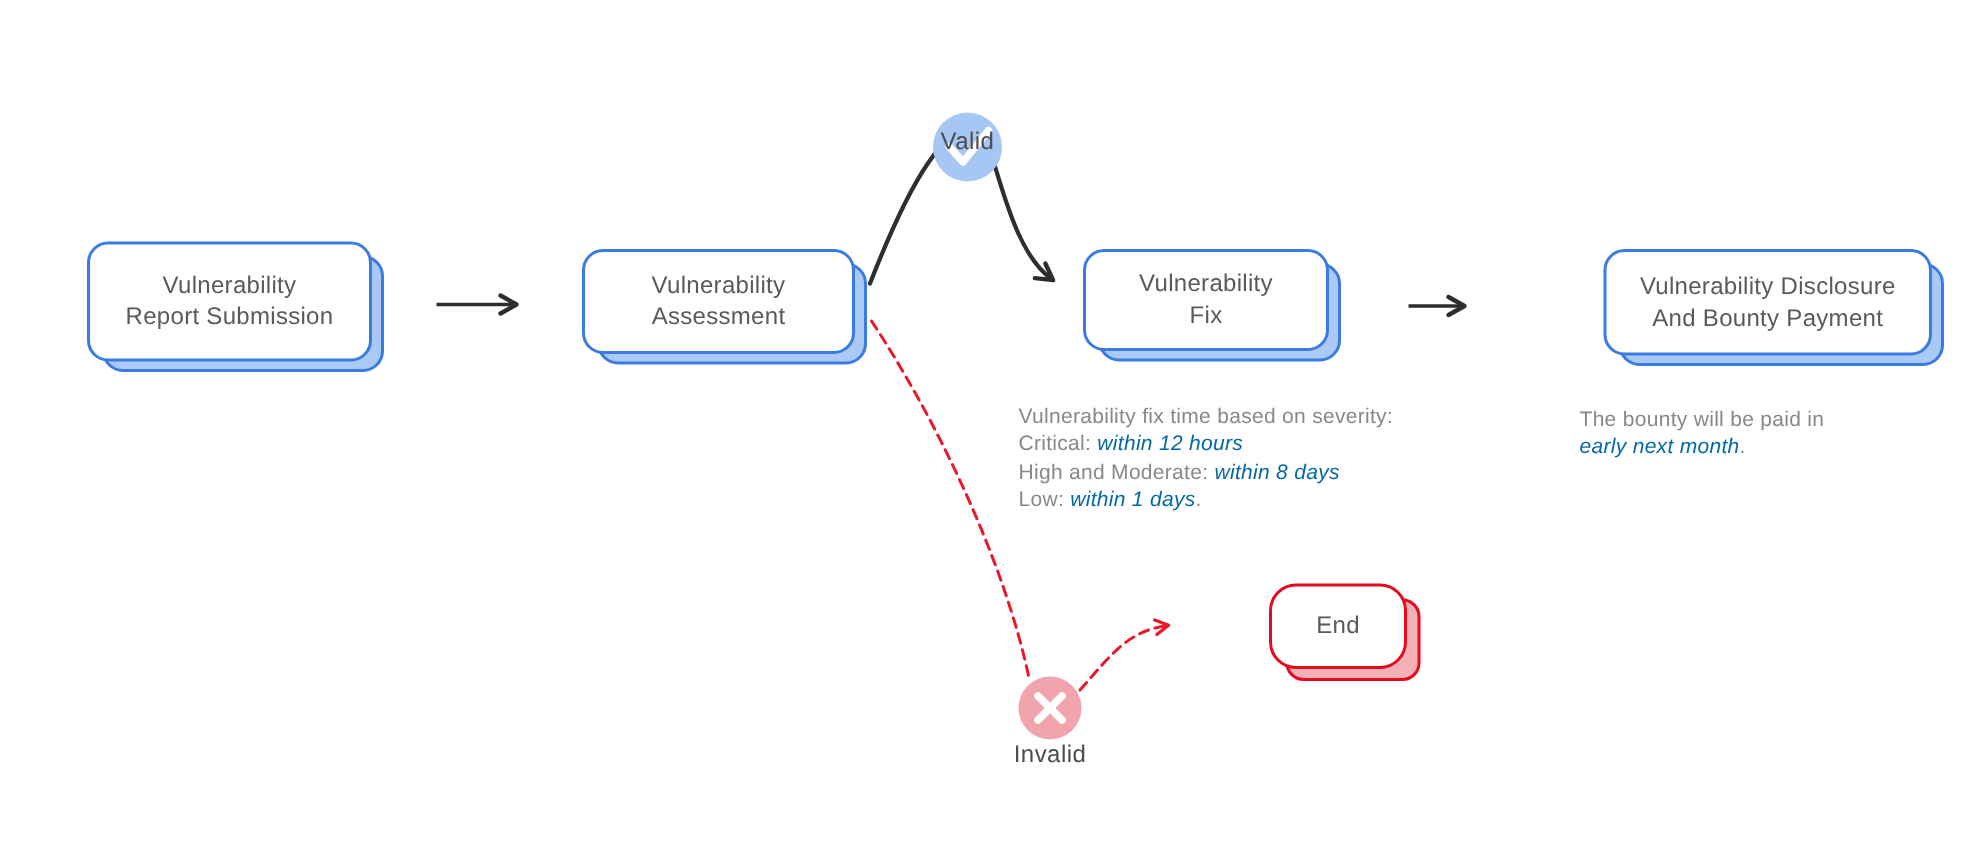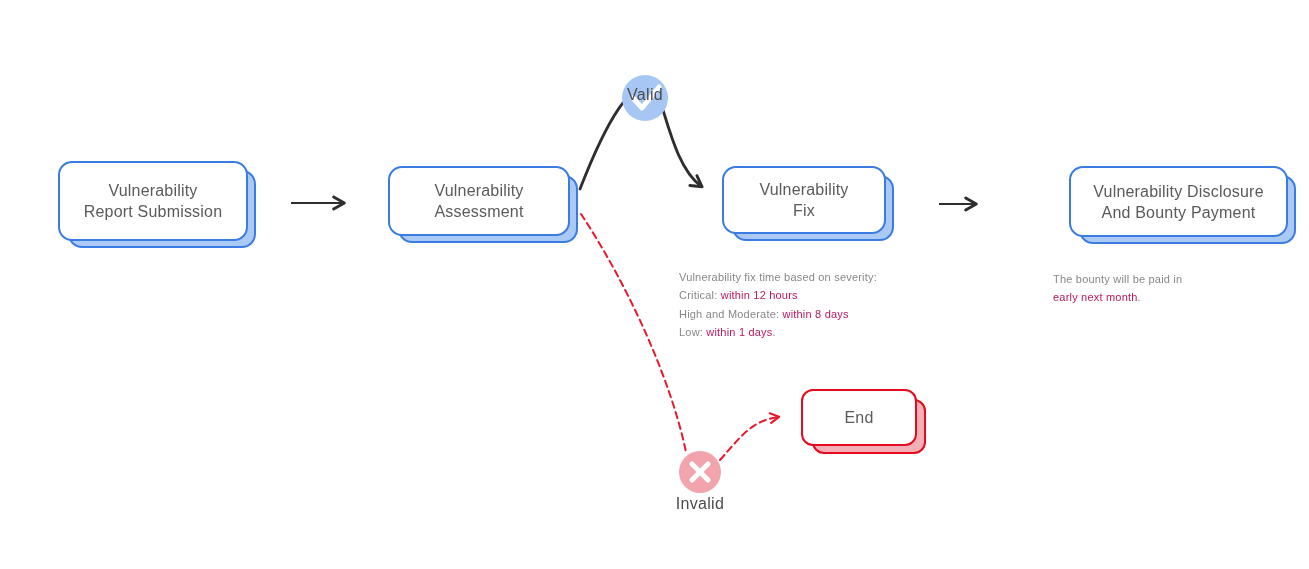--- a/index.html
+++ b/index.html
@@ -58,45 +58,46 @@
     background: #f4b0b7;
     border-color: #e60a1e;
     border-radius: 12px;
     left: 9px; top: 8px; right: -11px; bottom: -10px;
   }
 
   #node-report     { left: 58px;  top: 161px; width: 190px; height: 80px; }
   #node-assessment { left: 388px; top: 166px; width: 182px; height: 70px; }
   #node-fix        { left: 722px; top: 166px; width: 164px; height: 68px; }
   #node-disclosure { left: 1069px; top: 166px; width: 219px; height: 71px; }
-  #node-end        { left: 801px; top: 389px; width: 116px; height: 57px; }
+  #node-end        { left: 846px; top: 389px; width: 92px; height: 57px; border-radius: 18px; }
 
   
   .branch-label {
     position: absolute;
     color: #4c4c4c;
     font-size: 16px;
     letter-spacing: 0.3px;
     text-align: center;
   }
   #label-valid   { left: 595px; top: 52px;  width: 100px; margin-top: 34px; }
   #label-invalid { left: 650px; top: 495px; width: 100px; }
 
   
   .note {
     position: absolute;
     color: #888888;
-    font-size: 11px;
+    font-size: 14px;
     line-height: 18.4px;
     letter-spacing: 0.2px;
   }
   #note-fix    { left: 679px;  top: 268px; width: 275px; }
   #note-bounty { left: 1053px; top: 270px; width: 210px; }
   .note .hl {
-    color: #be185d;
+    color: #0369a1;
+    font-style: italic;
   }
 </style>
 </head>
 <body>
 
 <div class="canvas">
 
   <svg class="arrow-layer" viewBox="0 0 1309 569">
     <defs>
       <marker id="chev-black" viewBox="0 0 12 12" refX="9" refY="6" markerWidth="16" markerHeight="16" markerUnits="userSpaceOnUse" orient="auto">

